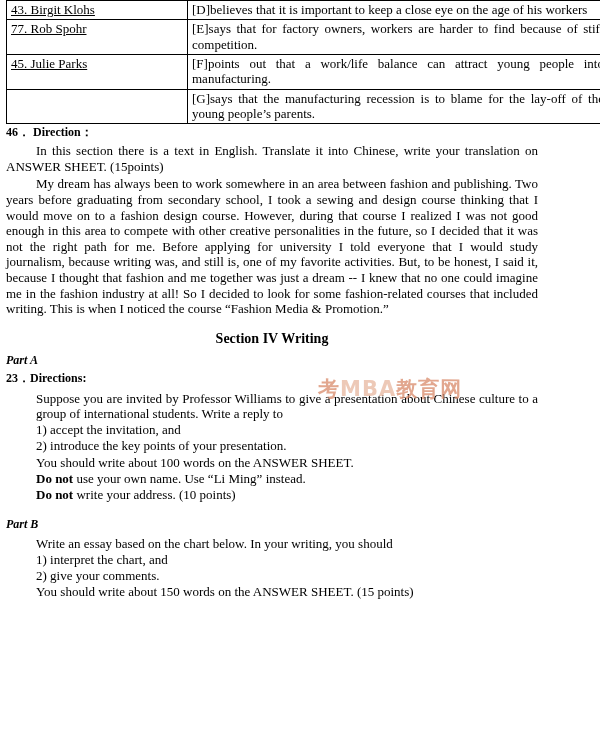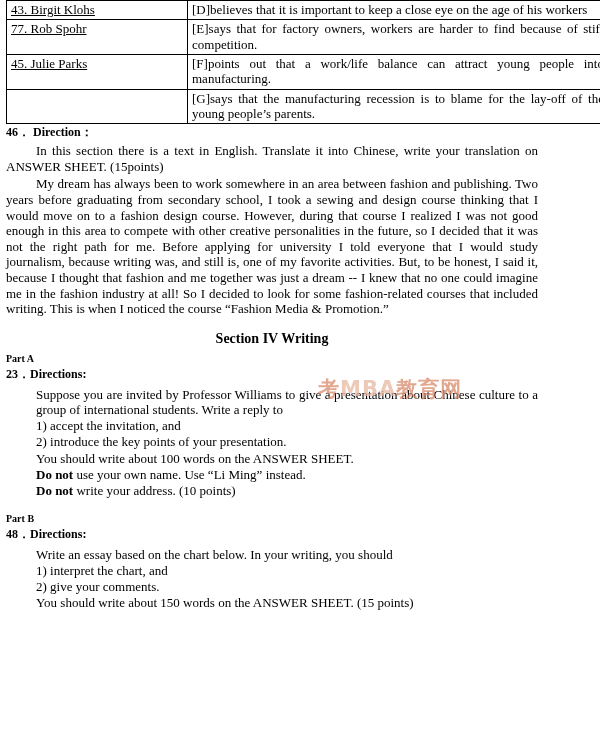--- a/index.html
+++ b/index.html
@@ -63,22 +63,23 @@
   .section-heading.tight {
     margin: 14px 0 0 0;
   }
   .q-head {
     font-weight: bold;
     font-size: 12px;
     margin: 0 0 2px 0;
   }
   .part-head {
     font-weight: bold;
-    font-size: 10px;
+    font-size: 12px;
     margin: 14px 0 2px 0;
+    font-style: italic;
   }
   .para {
     text-align: justify;
     text-justify: inter-word;
     line-height: 1.2;
     margin: 0;
     text-indent: 0;
   }
   .indent {
     padding-left: 30px;
@@ -156,21 +157,20 @@
   <div class="body-block indent">
     <div class="para">Suppose you are invited by Professor Williams to give a presentation about Chinese culture to a group of international students. Write a reply to</div>
     <div class="line">1) accept the invitation, and</div>
     <div class="line">2) introduce the key points of your presentation.</div>
     <div class="line">You should write about 100 words on the ANSWER SHEET.</div>
     <div class="line"><b class="bold">Do not</b><span> use your own name. Use “Li Ming” instead.</span></div>
     <div class="line"><b class="bold">Do not</b><span> write your address. (10 points)</span></div>
   </div>
 
   <div class="part-head">Part B</div>
-  <div class="q-head"><span>48．</span><span>Directions:</span></div>
 
   <div class="body-block indent">
     <div class="para">Write an essay based on the chart below. In your writing, you should</div>
     <div class="line">1) interpret the chart, and</div>
     <div class="line">2) give your comments.</div>
     <div class="line">You should write about 150 words on the ANSWER SHEET. (15 points)</div>
   </div>
 
   <div class="watermark">
     <span class="wm-red">考</span><span>MBA</span><span class="wm-red">教育网</span>

